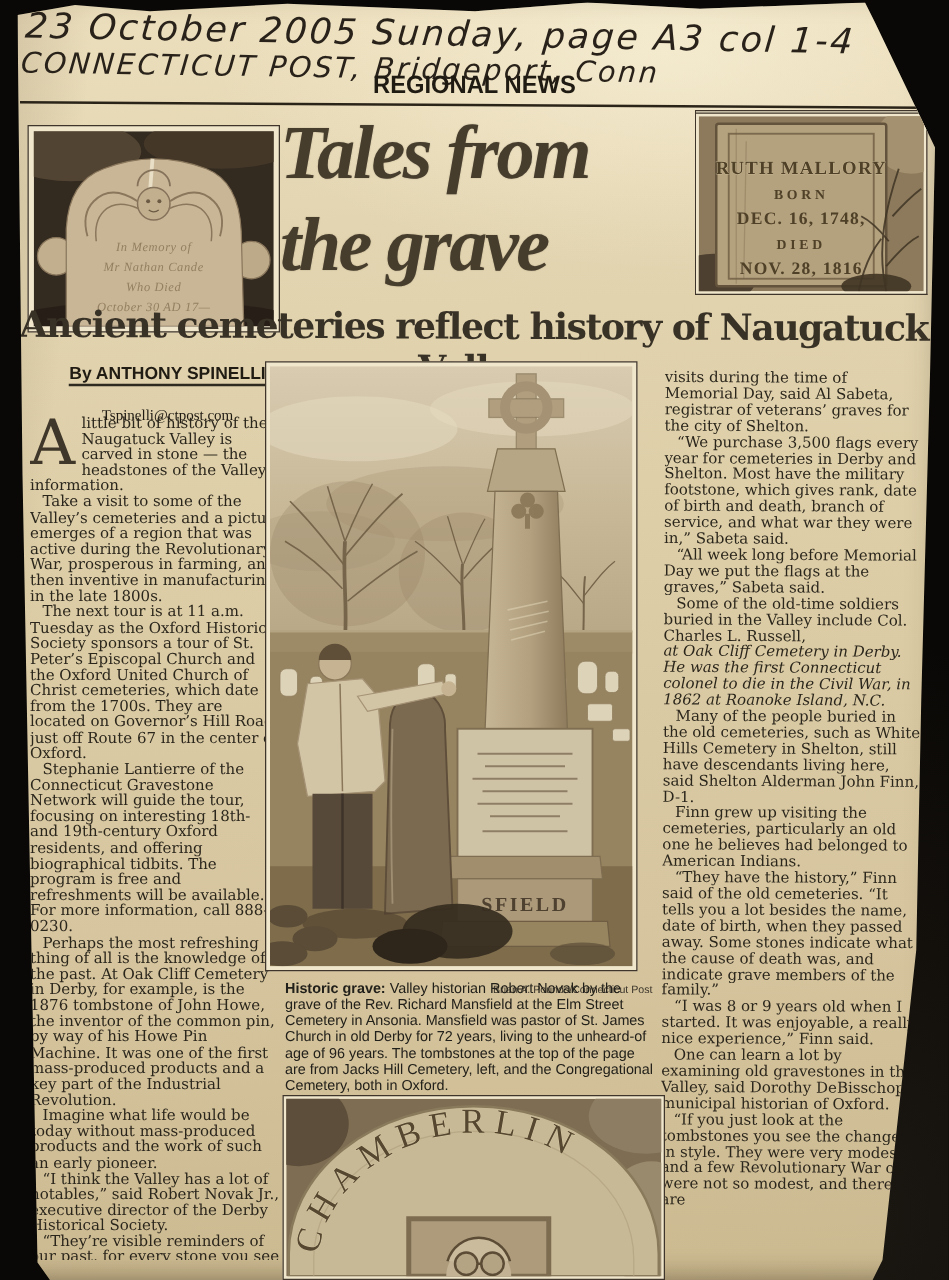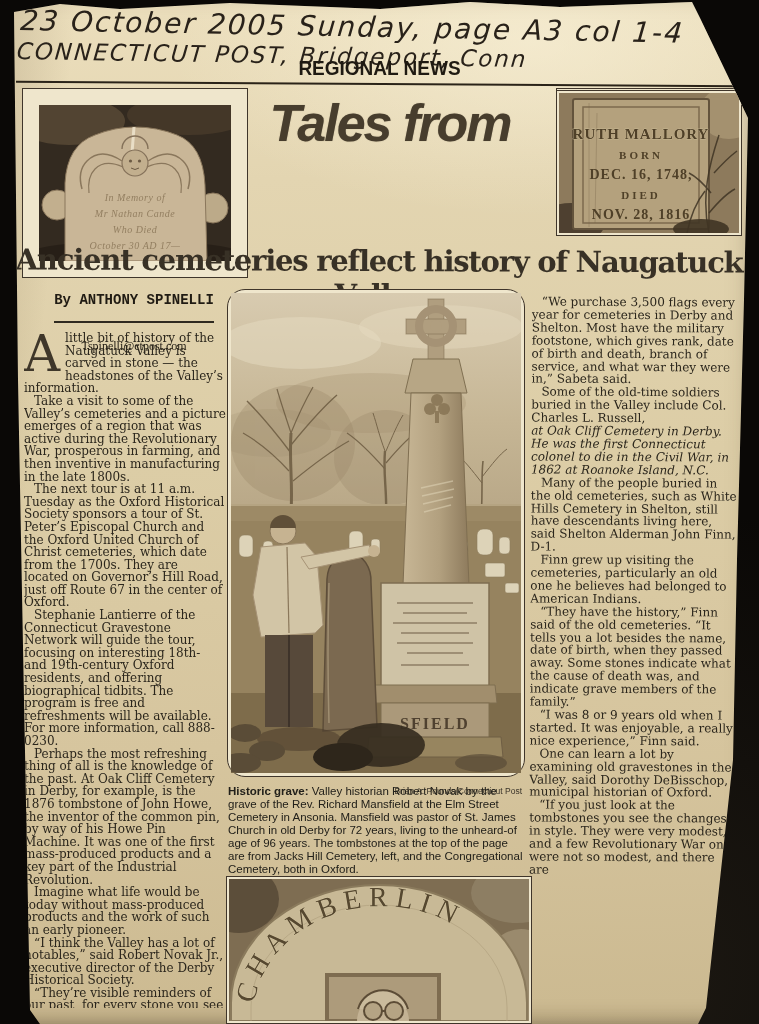--- a/index.html
+++ b/index.html
@@ -23,37 +23,37 @@
   .hand1{left:22px;top:4px;font-size:28px;letter-spacing:2px;transform:rotate(1.1deg) skewX(-4deg);}
   .hand2{left:18px;top:38px;font-size:23px;letter-spacing:2px;transform:rotate(0.9deg) skewX(-4deg);}
   .section-head{
     position:absolute;left:0;top:57px;width:759px;text-align:center;
     font-family:"Liberation Sans",sans-serif;font-weight:bold;font-size:20px;
     color:#1f1a12;letter-spacing:0;transform:scaleX(.95);
   }
   .section-rule{position:absolute;left:16px;top:83px;width:722px;height:2px;background:#2a2318;transform:rotate(.35deg);}
   .photo{position:absolute;background:#efe6cc;border:1px solid #3f352a;}
   .photo svg{display:block;}
-  .ph-left{left:22px;top:88px;padding:16px;}
+  .ph-left{left:22px;top:100px;padding:4px;}
   .ph-right{left:556px;top:88px;padding:2px;border-top:3px double #3f352a;}
-  .ph-main{left:227px;top:289px;padding:3px;border-radius:18px;}
+  .ph-main{left:212px;top:289px;padding:3px;}
   .ph-cham{left:226px;top:876px;padding:2px;}
   .headline{
-    position:absolute;left:224px;top:86px;width:332px;height:160px;text-align:center;
-    font-family:Liberation Sans, sans-serif;font-style:italic;font-weight:bold;
-    font-size:52px;line-height:74px;letter-spacing:-2px;color:#473d2d;
+    position:absolute;left:224px;top:86px;width:332px;height:160px;text-align:left;
+    font-family:Liberation Serif, serif;font-style:italic;font-weight:bold;
+    font-size:61px;line-height:74px;letter-spacing:-2px;color:#473d2d;
     text-shadow:0 0 1px rgba(60,50,35,.4);
   }
   .subhead{
     position:absolute;left:14px;top:244px;width:730px;text-align:center;
     font-family:"DejaVu Serif",serif;font-weight:bold;font-size:29px;
     letter-spacing:-1.2px;color:#383126;transform:rotate(.25deg);
   }
   .byline{position:absolute;left:44px;top:290px;width:180px;text-align:center;color:#201b13;}
-  .byline .author{font-family:Liberation Mono, monospace;font-weight:bold;font-size:14px;border-bottom:2px solid #2f2a20;display:inline-block;padding-bottom:13px;}
+  .byline .author{font-family:Liberation Sans, sans-serif;font-weight:bold;font-size:14px;border-bottom:2px solid #2f2a20;display:inline-block;padding-bottom:1px;}
   .byline .email{font-family:Liberation Serif, serif;font-size:12px;margin-top:16px;}
   .col{position:absolute;overflow:hidden;color:#2b261c;font-family:"DejaVu Serif",serif;}
   .col-left{left:24px;top:332px;width:202px;height:676px;font-size:12px;line-height:12.6px;}
   .col-right{left:530px;top:296px;width:208px;height:726px;font-size:12px;line-height:12.9px;transform:rotate(.3deg);}
   .para{margin:0;text-indent:10px;}
   .para.first,.para.cont{text-indent:0;}
   .para.ital{font-style:italic;}
   .dropcap{float:left;font-size:50px;line-height:40px;padding:2px 5px 0 0;color:#3f372a;font-family:"DejaVu Serif",serif;}
   .credit{position:absolute;left:230px;top:774px;width:292px;text-align:right;font-family:"Liberation Sans",sans-serif;font-size:8.5px;color:#3a342a;margin-top:12px;}
   .caption{position:absolute;left:228px;top:785px;width:296px;font-family:"Liberation Sans",sans-serif;font-size:11.5px;line-height:13px;color:#22201a;}
@@ -91,20 +91,21 @@
       <path d="M108 62 Q126 54 136 64 Q144 72 142 88" stroke="#8a775c" stroke-width="1.2" fill="none"></path>
       <text x="96" y="96" text-anchor="middle" font-size="10" font-style="italic" fill="#937f61" letter-spacing=".5">In Memory of</text>
       <text x="96" y="112" text-anchor="middle" font-size="10" font-style="italic" fill="#937f61" letter-spacing=".5">Mr Nathan Cande</text>
       <text x="96" y="128" text-anchor="middle" font-size="10" font-style="italic" fill="#937f61" letter-spacing=".5">Who Died</text>
       <text x="96" y="144" text-anchor="middle" font-size="10" font-style="italic" fill="#937f61" letter-spacing=".5">October 30 AD 17—</text>
     </svg>
   </div>
 
   <div class="headline">
     <div>Tales from</div>
+    <div>the grave</div>
   </div>
 
   <div class="photo ph-right">
     <svg width="180" height="140" viewBox="0 0 180 140">
       <rect x="0" y="0" width="180" height="140" fill="#8d7a5c"></rect>
       <ellipse cx="12" cy="130" rx="34" ry="20" fill="#4e4030"></ellipse>
       <ellipse cx="170" cy="20" rx="30" ry="26" fill="#a4916f"></ellipse>
       <rect x="14" y="6" width="136" height="130" rx="2" fill="#b4a17d" stroke="#63533c" stroke-width="2"></rect>
       <rect x="24" y="14" width="116" height="116" fill="none" stroke="#7c6a4e" stroke-width="1.5"></rect>
       <path d="M30 10 L30 134 M38 20 L36 130" stroke="#6f5d43" stroke-width="1" opacity=".3"></path>
@@ -254,21 +255,23 @@
           <ellipse cx="250" cy="470" rx="26" ry="9" opacity=".7"></ellipse>
       </g>
     </svg>
   </div>
 
   <div class="credit">Brian A. Pounds/Connecticut Post</div>
 
   <div class="caption"><b>Historic grave:</b><span> Valley historian Robert Novak by the grave of the Rev. Richard Mansfield at the Elm Street Cemetery in Ansonia. Mansfield was pastor of St. James Church in old Derby for 72 years, living to the unheard-of age of 96 years. The tombstones at the top of the page are from Jacks Hill Cemetery, left, and the Congregational Cemetery, both in Oxford.</span></div>
 
   <div class="col col-right">
+      <p class="para cont"><span>visits during the time of Memorial Day, said Al Sabeta, registrar of veterans’ graves for the city of Shelton.</span></p>
       <p class="para"><span>“We purchase 3,500 flags every year for cemeteries in Derby and Shelton. Most have the military footstone, which gives rank, date of birth and death, branch of service, and what war they were in,” Sabeta said.</span></p>
+      <p class="para"><span>“All week long before Memorial Day we put the flags at the graves,” Sabeta said.</span></p>
       <p class="para"><span>Some of the old-time soldiers buried in the Valley include Col. Charles L. Russell,</span></p>
       <p class="para ital cont"><span>at Oak Cliff Cemetery in Derby. He was the first Connecticut colonel to die in the Civil War, in 1862 at Roanoke Island, N.C.</span></p>
       <p class="para"><span>Many of the people buried in the old cemeteries, such as White Hills Cemetery in Shelton, still have descendants living here, said Shelton Alderman John Finn, D-1.</span></p>
       <p class="para"><span>Finn grew up visiting the cemeteries, particularly an old one he believes had belonged to American Indians.</span></p>
       <p class="para"><span>“They have the history,” Finn said of the old cemeteries. “It tells you a lot besides the name, date of birth, when they passed away. Some stones indicate what the cause of death was, and indicate grave members of the family.”</span></p>
       <p class="para"><span>“I was 8 or 9 years old when I started. It was enjoyable, a really nice experience,” Finn said.</span></p>
       <p class="para"><span>One can learn a lot by examining old gravestones in the Valley, said Dorothy DeBisschop, municipal historian of Oxford.</span></p>
       <p class="para"><span>“If you just look at the tombstones you see the changes in style. They were very modest, and a few Revolutionary War ones were not so modest, and there are</span></p>
     </div>
 

